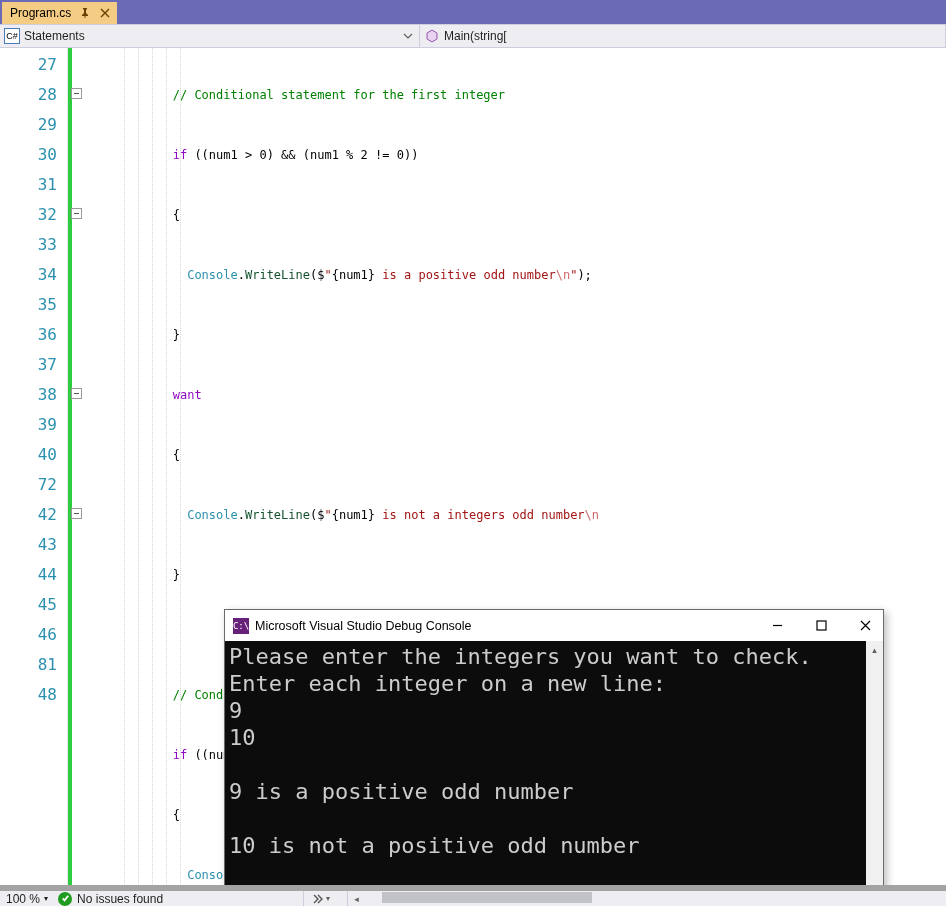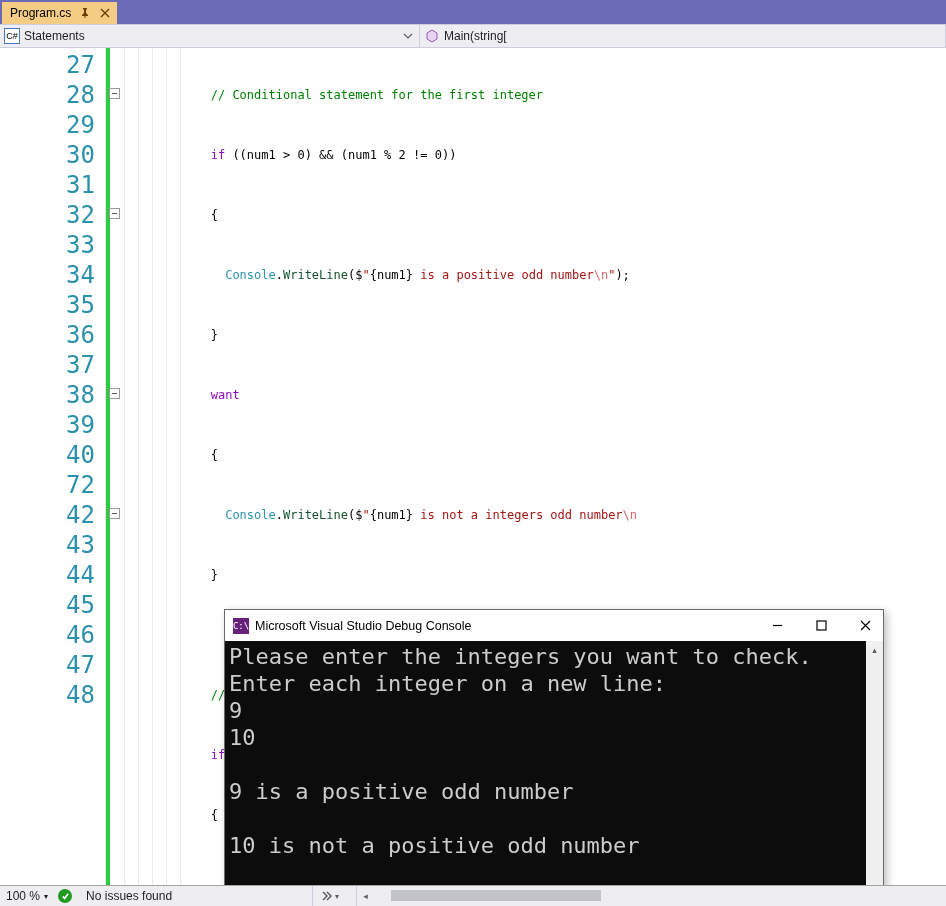--- a/index.html
+++ b/index.html
@@ -20,21 +20,21 @@
   .nav-segment.first { width: 420px; flex: 0 0 auto; }
   .nav-segment.second { width: 420px; flex: 0 0 auto; }
   .nav-segment.third { flex: 1; }
   .nav-icon { width: 16px; height: 16px; margin-right: 4px; display: flex; align-items: center; justify-content: center; font-size: 9px; color: #000; border:1px solid #4b7bbf; background:#fff; }
   .nav-dd { margin-left: auto; width: 14px; height: 14px; display:flex; align-items:center; justify-content:center; }
   .nav-dd svg { width:10px; height:10px; }
 
   
   .editor-wrap { flex: 1; background: #fff; position: relative; display:flex; overflow:hidden; }
   .editor-scroll { flex:1; display:flex; overflow:hidden; }
-  .gutter { width: 106px; background:#fff; border-right:1px solid #e8e8e8; text-align:right; padding-right:10px; font-family: Consolas, monospace; font-size:24px; color:#2b91af; line-height:30px; padding-top:2px; }
+  .gutter { width: 68px; background:#fff; border-right:1px solid #e8e8e8; text-align:right; padding-right:10px; font-family: Consolas, monospace; font-size:16px; color:#2b91af; line-height:30px; padding-top:2px; }
   .gutter div { height:30px; }
   .folding-col { width: 18px; background:#fff; position:relative; }
   .green-stripe { position:absolute; left:0; top:0; bottom:0; width:4px; background:#2ecc40; }
   .code-col { flex:1; font-family: Consolas, monospace; font-size:12px; line-height:30px; padding-top:2px; white-space:pre; overflow:hidden; }
   .code-col div { height:30px; }
 
   
   .cmnt { color:#008000; }
   .cls  { color:#2b91af; }
   .str  { color:#a31515; }
@@ -53,24 +53,24 @@
   .console-title .cicon { width:16px; height:16px; background:#68217a; color:#fff; font-size:9px; display:flex; align-items:center; justify-content:center; margin-right:6px; font-family: Consolas, monospace; }
   .console-title .ctrls { margin-left:auto; display:flex; gap:24px; }
   .console-title .ctrls span { width:20px; height:20px; display:flex; align-items:center; justify-content:center; }
   .console-title .ctrls svg { width:11px; height:11px; stroke:#000; fill:none; stroke-width:1.2; }
   .console-body-wrap { flex:1; display:flex; }
   .console-body { flex:1; background:#0c0c0c; color:#ccc; font-family: Consolas, monospace; font-size:22px; line-height:27px; padding:2px 4px; white-space:pre; overflow:hidden; }
   .console-scrollbar { width:17px; background:#f0f0f0; position:relative; }
   .console-scrollbar .up-arrow { position:absolute; top:0; left:0; right:0; height:17px; display:flex; align-items:center; justify-content:center; font-size:9px; color:#606060; }
 
   
-  .statusbar { height:21px; background:#eeeef2; border-top:1px solid #a3a3a3; display:flex; align-items:center; font-size:12px; color:#1e1e1e; padding:0 6px; gap:10px; }
+  .statusbar { height:21px; background:#eeeef2; border-top:6px solid #a3a3a3; display:flex; align-items:center; font-size:12px; color:#1e1e1e; padding:0 6px; gap:10px; }
   .zoom { display:flex; align-items:center; gap:4px; }
   .zoom .dd { font-size:8px; }
-  .status-ok { display:flex; align-items:center; gap:14px; }
+  .status-ok { display:flex; align-items:center; gap:5px; }
   .ok-icon { width:14px; height:14px; border-radius:50%; background:#1f9b1f; display:flex; align-items:center; justify-content:center; }
   .ok-icon svg { width:9px; height:9px; stroke:#fff; fill:none; stroke-width:2; }
   .hscroll-left, .hscroll-right { width:17px; height:100%; display:flex; align-items:center; justify-content:center; color:#606060; font-size:9px; }
   .hscroll-thumb { position:absolute; left:17px; top:2px; height:11px; width:210px; background:#c2c3c9; }
   .status-toolbtn { width:34px; display:flex; align-items:center; justify-content:center; gap:1px; border-left:1px solid #cccedb; height:100%; }
   .status-toolbtn svg { width:14px; height:14px; }
 
   
   .fold-box { position:absolute; width:11px; height:11px; border:1px solid #999; background:#fff; left:3px; }
   .fold-box::before { content:""; position:absolute; left:2px; right:2px; top:4px; border-top:1px solid #555; }
@@ -132,21 +132,21 @@
       <div>37</div>
       <div>38</div>
       <div>39</div>
       <div>40</div>
       <div>72</div>
       <div>42</div>
       <div>43</div>
       <div>44</div>
       <div>45</div>
       <div>46</div>
-      <div>47</div>
+      <div>81</div>
       <div>48</div>
     </div>
     <div class="folding-col">
       <div class="green-stripe"></div>
       <div class="fold-box" style="top:40px"></div>
       <div class="fold-box" style="top:160px"></div>
       <div class="fold-box" style="top:340px"></div>
       <div class="fold-box" style="top:460px"></div>
     </div>
 

